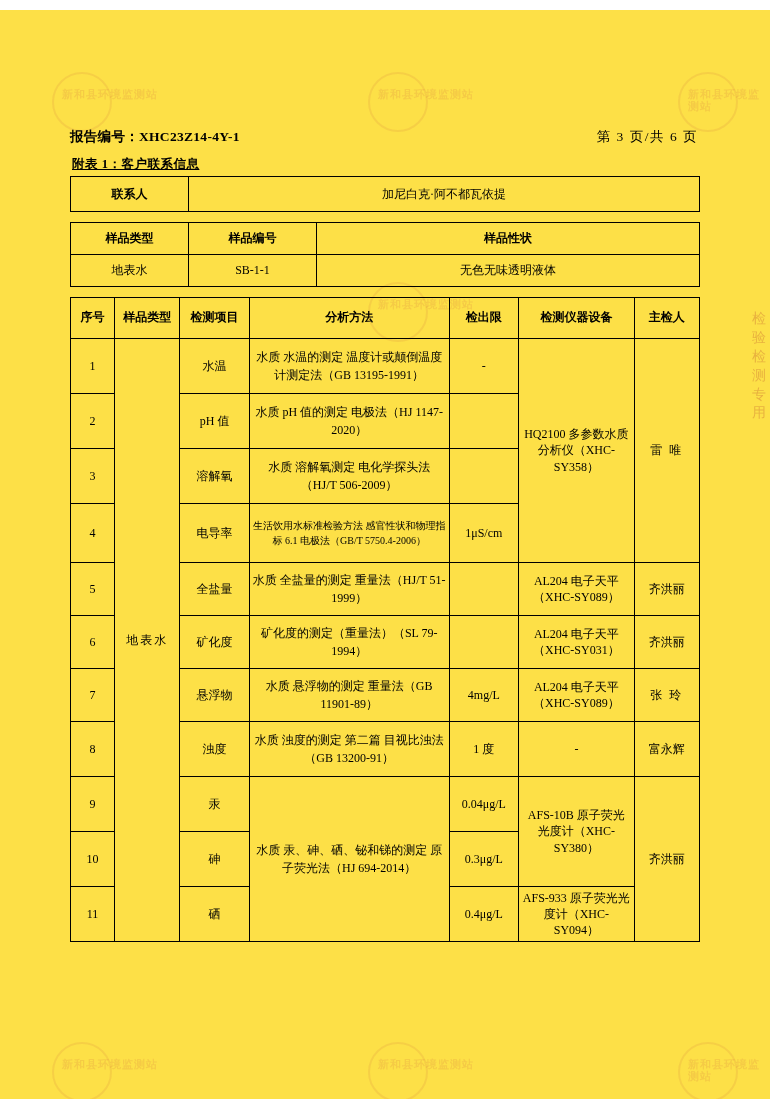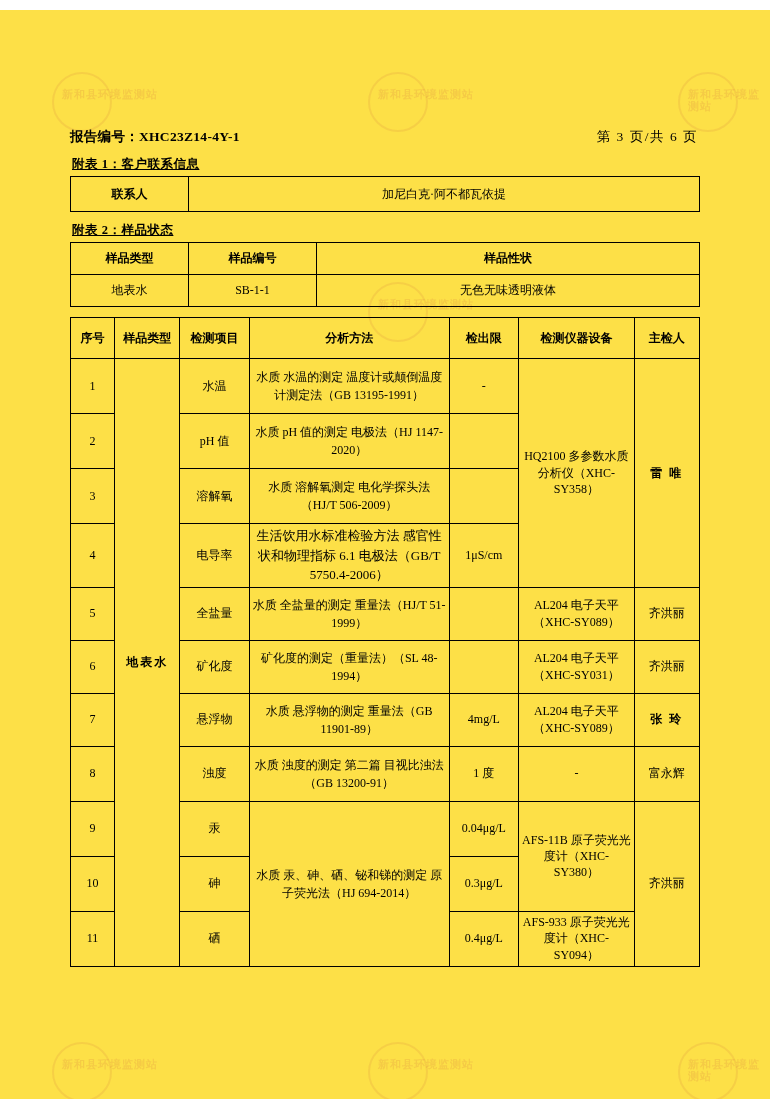--- a/index.html
+++ b/index.html
@@ -102,25 +102,25 @@
     vertical-align: middle;
     font-weight: normal;
     padding: 2px 3px;
     line-height: 1.35;
   }
   .t1 td { height: 30px; }
   .t1 .lbl { font-weight: bold; width: 118px; }
   .t2 td { height: 27px; }
   .t2 th { height: 27px; font-weight: bold; }
   .t3 td, .t3 th { height: 22px; }
-  .t3 th { font-weight: bold; font-size: 12px; }
+  .t3 th { font-weight: bold; font-size: 12px; font-family: Liberation Mono, monospace; }
   .t3 .method { line-height: 1.5; }
   .mb10 { margin-bottom: 10px; }
-  .vert-name { letter-spacing: 2px; font-weight: bold; }
-  .small { font-size: 13px; }
+  .vert-name { letter-spacing: 2px; }
+  .small { font-size: 10px; }
 </style>
 </head>
 <body>
 
 <div class="page">
 
   <div class="wm" style="left:62px; top:78px;">新和县环境监测站</div>
   <div class="wm-ring" style="left:52px; top:62px; width:56px; height:56px;"></div>
   <div class="wm" style="left:378px; top:78px;">新和县环境监测站</div>
   <div class="wm-ring" style="left:368px; top:62px; width:56px; height:56px;"></div>
@@ -128,20 +128,23 @@
   <div class="wm-ring" style="left:678px; top:62px; width:56px; height:56px;"></div>
   <div class="wm" style="left:378px; top:288px;">新和县环境监测站</div>
   <div class="wm-ring" style="left:368px; top:272px; width:56px; height:56px;"></div>
   <div class="wm" style="left:62px; top:1048px;">新和县环境监测站</div>
   <div class="wm-ring" style="left:52px; top:1032px; width:56px; height:56px;"></div>
   <div class="wm" style="left:378px; top:1048px;">新和县环境监测站</div>
   <div class="wm-ring" style="left:368px; top:1032px; width:56px; height:56px;"></div>
   <div class="wm" style="left:688px; top:1048px;">新和县环境监测站</div>
   <div class="wm-ring" style="left:678px; top:1032px; width:56px; height:56px;"></div>
 
+  <div class="edge-marks">
+    <div>检验检测专用</div>
+  </div>
 
   <div class="content">
 
     <div class="hdr-row">
       <div class="report-no">
         <span>报告编号：</span><span>XHC23Z14-4Y-1</span>
       </div>
       <div class="page-no">
         <span>第</span>
         <span>3</span>
@@ -158,21 +161,20 @@
           <col>
         </colgroup>
       <tbody>
         <tr>
           <td class="lbl">联系人</td>
           <td>加尼白克·阿不都瓦依提</td>
         </tr>
       </tbody>
     </table>
 
-    <div class="sec-title">附表 2：样品状态</div>
     <table class="t2 mb10">
       <colgroup>
           <col style="width:118px">
           <col style="width:128px">
           <col>
         </colgroup>
       <thead>
         <tr>
           <th>样品类型</th>
           <th>样品编号</th>
@@ -247,21 +249,21 @@
           <td>全盐量</td>
           <td class="method">水质  全盐量的测定  重量法（HJ/T 51-1999）</td>
           <td></td>
           <td>AL204 电子天平（XHC-SY089）</td>
           <td>齐洪丽</td>
         </tr>
 
         <tr>
           <td style="height:48px">6</td>
           <td>矿化度</td>
-          <td class="method">矿化度的测定（重量法）（SL 48-1994）</td>
+          <td class="method">矿化度的测定（重量法）（SL 79-1994）</td>
           <td></td>
           <td>AL204 电子天平（XHC-SY031）</td>
           <td>齐洪丽</td>
         </tr>
 
         <tr>
           <td style="height:48px">7</td>
           <td>悬浮物</td>
           <td class="method">水质  悬浮物的测定  重量法（GB 11901-89）</td>
           <td>4mg/L</td>
@@ -276,21 +278,21 @@
           <td>1 度</td>
           <td>-</td>
           <td>富永辉</td>
         </tr>
 
         <tr>
           <td style="height:50px">9</td>
           <td>汞</td>
           <td rowspan="3" class="method">水质  汞、砷、硒、铋和锑的测定  原子荧光法（HJ 694-2014）</td>
           <td>0.04μg/L</td>
-          <td rowspan="2">AFS-11B 原子荧光光度计（XHC-SY380）</td>
+          <td rowspan="2">AFS-10B 原子荧光光度计（XHC-SY380）</td>
           <td rowspan="3">齐洪丽</td>
         </tr>
 
         <tr>
           <td style="height:50px">10</td>
           <td>砷</td>
           <td>0.3μg/L</td>
         </tr>
 
         <tr>

